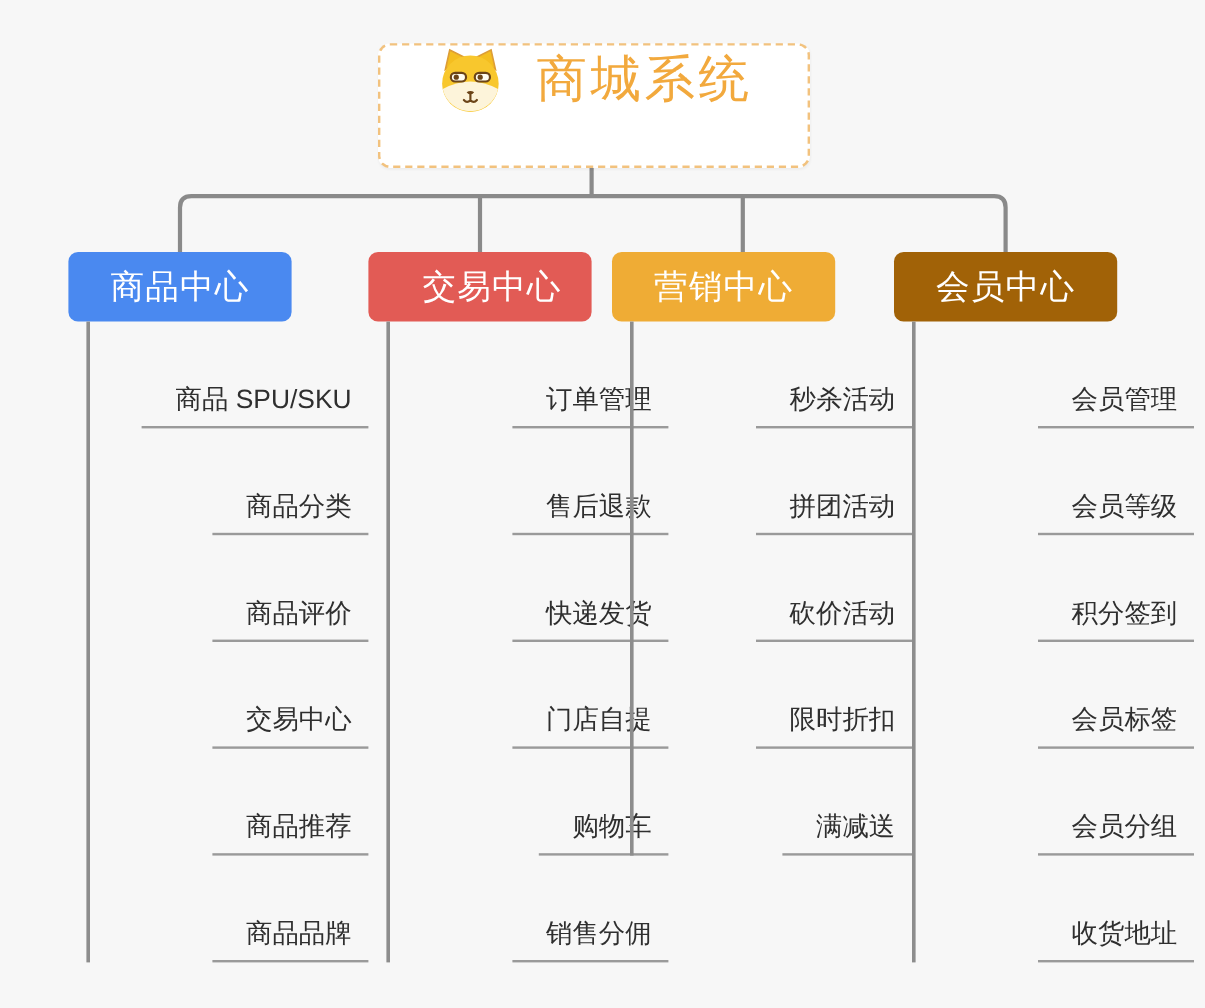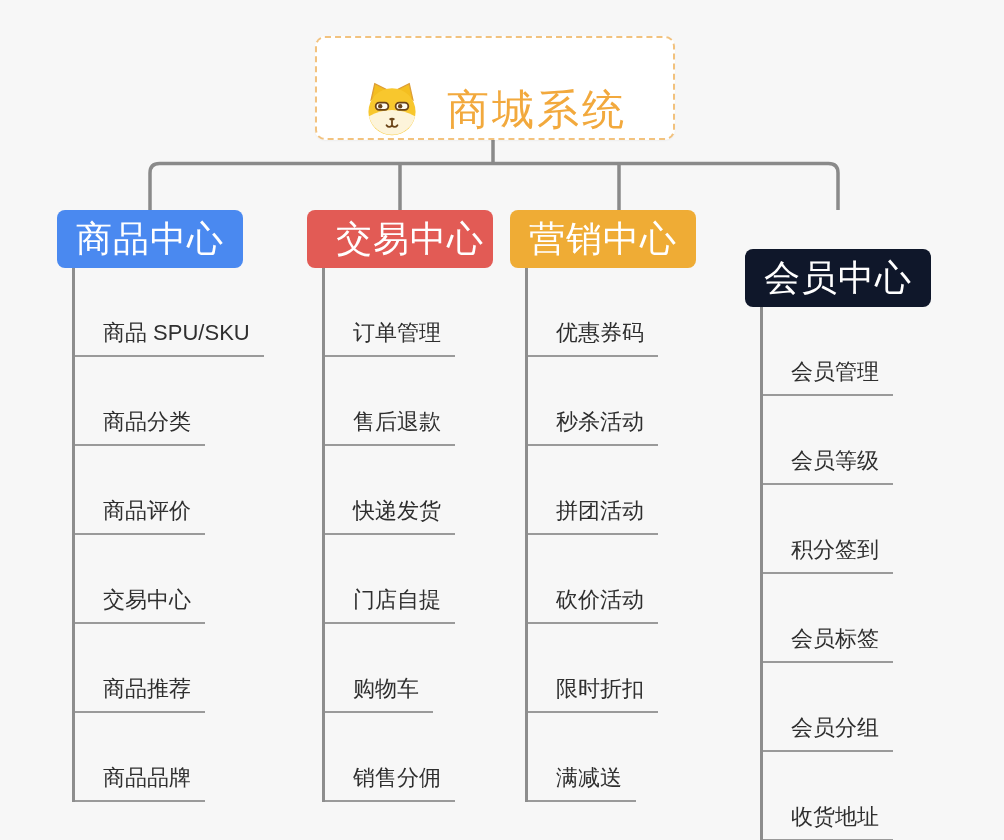--- a/index.html
+++ b/index.html
@@ -21,21 +21,21 @@
     stroke: var(--connector, #8a8a8a);
     stroke-width: 3.5;
   }
 
   
   .root-node {
     position: absolute; left: 315px; top: 36px; width: 360px; height: 104px;
     background: #ffffff;
     border: 2px dashed var(--root-border, #f2c27e);
     border-radius: 10px;
-    display: flex; align-items: flex-end; justify-content: center; gap: 26px;
+    display: flex; align-items: flex-start; justify-content: center; gap: 26px;
     box-shadow: 0 1px 2px rgba(0,0,0,0.04);
   }
   .dog-icon { width: 58px; height: 58px; flex: 0 0 auto; display: block; }
   .root-title {
     color: var(--root-accent, #f2a93d);
     font-size: 42px;
     letter-spacing: 3px;
     white-space: nowrap;
   }
 
@@ -46,31 +46,32 @@
   .branch:nth-child(3) { left: 510px; }
   .branch:nth-child(4) { left: 745px; }
 
   .branch-box {
     width: 186px; height: 58px;
     border-radius: 8px;
     display: flex; align-items: center; justify-content: center;
     cursor: pointer;
   }
   .branch-label {
-    color: #ffffff; font-size: 36px; letter-spacing: 1px; white-space: nowrap;
+    color: #ffffff; font-size: 28px; letter-spacing: 1px; white-space: nowrap;
   }
 
   .branch-items {
     margin-left: 15px;
     border-left: 3px solid #8d8d8d;
   }
   .branch-item {
     height: 89px;
     display: flex; align-items: flex-end;
     white-space: nowrap;
+    justify-content: flex-end;
   }
   .item-label {
     display: inline-block;
     padding: 0 14px 9px 28px;
     border-bottom: 2px solid #9a9a9a;
     font-size: 22px;
     line-height: 1.2;
     color: #2f2f2f;
   }
 </style>
@@ -163,23 +164,20 @@
       <span class="item-label">销售分佣</span>
     </div>
   </div>
     </div>
 
     <div class="branch">
       <div class="branch-box" style="background: rgb(239, 172, 53);">
         <span class="branch-label">营销中心</span>
       </div>
       <div class="branch-items">
-    <div class="branch-item">
-      <span class="item-label">优惠券码</span>
-    </div>
 
     <div class="branch-item">
       <span class="item-label">秒杀活动</span>
     </div>
 
     <div class="branch-item">
       <span class="item-label">拼团活动</span>
     </div>
 
     <div class="branch-item">
@@ -190,21 +188,21 @@
       <span class="item-label">限时折扣</span>
     </div>
 
     <div class="branch-item">
       <span class="item-label">满减送</span>
     </div>
   </div>
     </div>
 
     <div class="branch">
-      <div class="branch-box" style="background: #0f172a; margin-top: 39px;">
+      <div class="branch-box" style="background: #a16207;">
         <span class="branch-label">会员中心</span>
       </div>
       <div class="branch-items">
     <div class="branch-item">
       <span class="item-label">会员管理</span>
     </div>
 
     <div class="branch-item">
       <span class="item-label">会员等级</span>
     </div>

